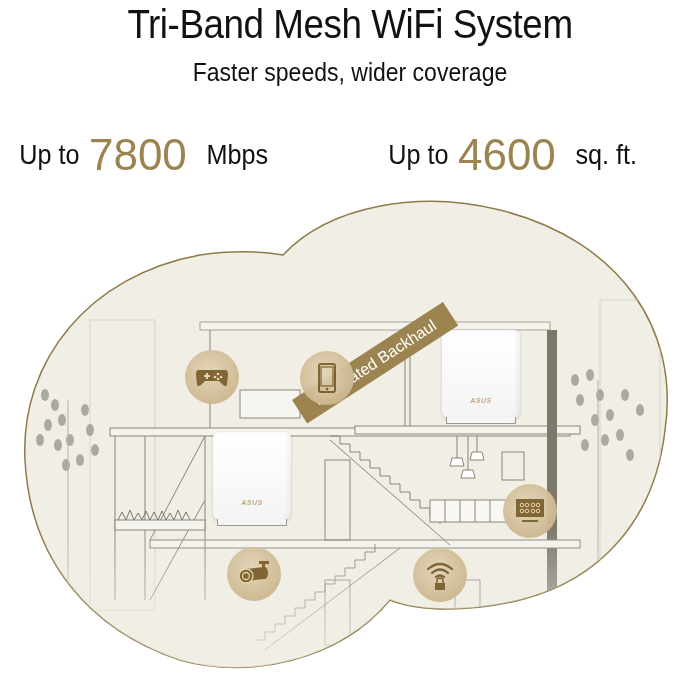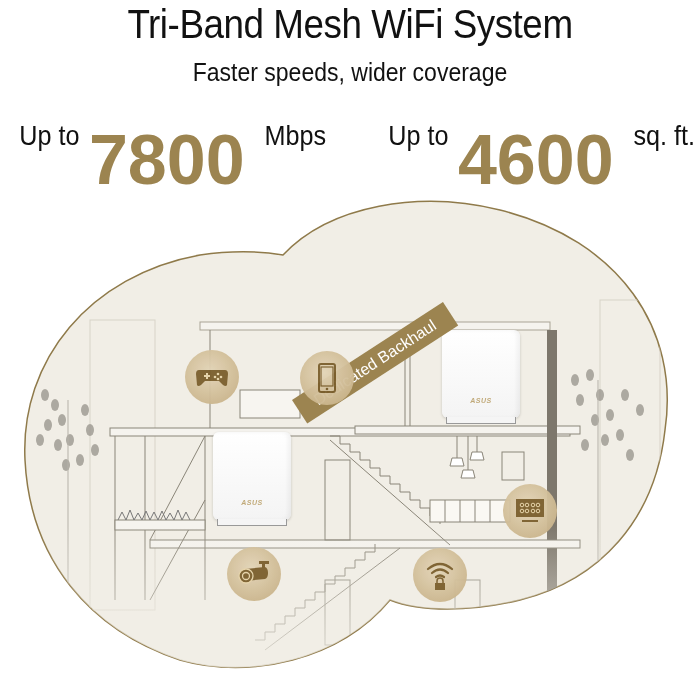--- a/index.html
+++ b/index.html
@@ -2,23 +2,23 @@
 <html><head>
 <meta charset="utf-8">
 <style>
   html, body { margin:0; padding:0; background:#ffffff; }
   body { width:700px; height:700px; position:relative; overflow:hidden;
          font-family:"Liberation Sans", sans-serif; color:#111; }
   .title { position:absolute; top:2px; left:0; width:700px; text-align:center;
            font-size:40px; letter-spacing:-0.5px; transform:scaleX(0.92); color:#111; }
   .subtitle { position:absolute; top:58px; left:0; width:700px; text-align:center;
               font-size:25px; transform:scaleX(0.92); color:#111; }
-  .stat { position:absolute; top:120px; display:flex; align-items:flex-start; white-space:nowrap; }
+  .stat { position:absolute; top:130px; display:flex; align-items:center; white-space:nowrap; }
   .stat .pre, .stat .unit { font-size:28px; color:#111; transform:scaleX(0.9); display:inline-block; }
-  .stat .num { font-size:70px; font-weight:bold; margin:0 10px 0 6px; color:#9c8450; }
+  .stat .num { font-size:44px; font-weight:normal; margin:0 10px 0 6px; color:#9c8450; }
   .stat .unit { margin-left:6px; }
   #stat1 { left:16px; }
   #stat2 { left:385px; }
   .scene { position:absolute; left:0; top:0; width:700px; height:700px; }
   .icon-bubble { position:absolute; width:54px; height:54px; border-radius:50%;
     background:radial-gradient(circle at 45% 40%, #e3d5b8 0%, #cdb890 70%, #c2aa7c 100%);
     display:flex; align-items:center; justify-content:center; opacity:0.95; }
   .router { position:absolute; background:linear-gradient(180deg,#ffffff 0%,#f4f4f4 100%);
     border-radius:6px; box-shadow:0 1px 3px rgba(0,0,0,0.18), inset -3px 0 4px rgba(0,0,0,0.05); }
   .router .logo { position:absolute; bottom:14px; left:0; width:100%; text-align:center;

